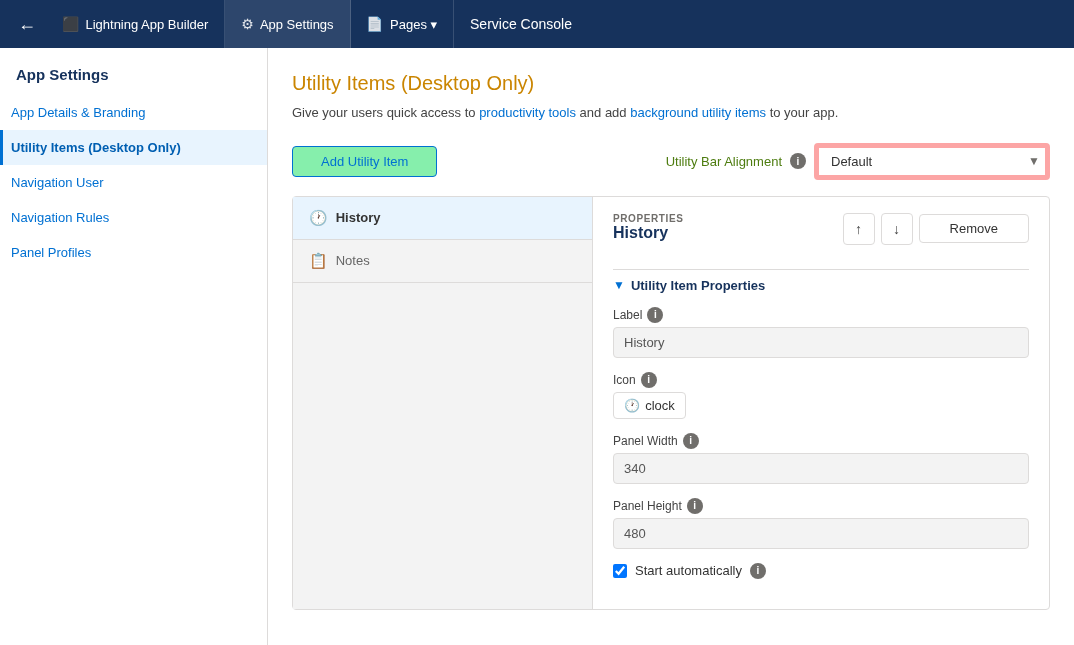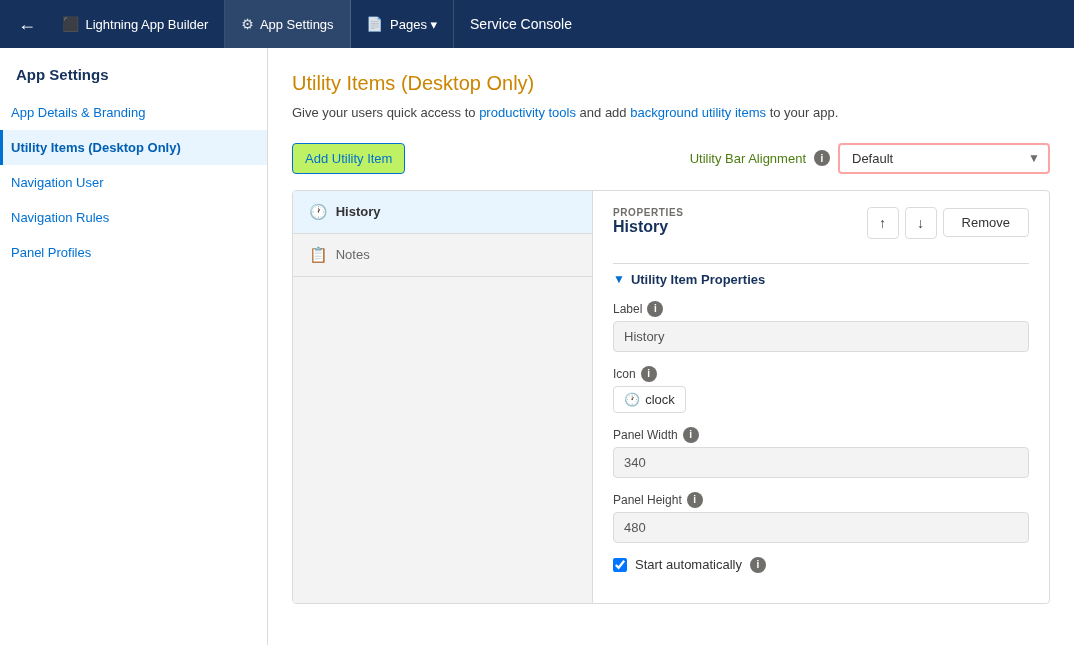--- a/index.html
+++ b/index.html
@@ -119,23 +119,23 @@
 
     
     .toolbar {
       display: flex;
       align-items: center;
       gap: 16px;
       margin-bottom: 16px;
     }
     .btn-add {
       border: 1px solid #0070d2;
-      background: #bef264;
+      background: #86efac;
       color: #0070d2;
-      padding: 7px 12px;
+      padding: 7px 28px;
       border-radius: 4px;
       font-size: 13px;
       cursor: pointer;
       font-weight: 500;
     }
     .utility-bar-alignment {
       display: flex;
       align-items: center;
       gap: 8px;
       margin-left: auto;
@@ -157,28 +157,28 @@
       font-weight: 700;
       cursor: pointer;
     }
     .select-wrapper {
       position: relative;
       display: inline-block;
     }
     .select-wrapper select {
       appearance: none;
       -webkit-appearance: none;
-      border: 2px solid #fca5a5;
+      border: 5px solid #fca5a5;
       border-radius: 4px;
       padding: 6px 36px 6px 12px;
       font-size: 13px;
       background: #fff;
       color: #333;
       cursor: pointer;
-      width: 212px;
+      width: 236px;
     }
     .select-caret {
       position: absolute;
       right: 10px;
       top: 50%;
       transform: translateY(-50%);
       pointer-events: none;
       color: #706e6b;
       font-size: 12px;
     }
@@ -269,21 +269,21 @@
       align-items: center;
       justify-content: center;
       cursor: pointer;
       font-size: 14px;
       color: #444;
     }
     .btn-remove {
       border: 1px solid #dddbda;
       background: #fff;
       border-radius: 4px;
-      padding: 6px 18px;
+      padding: 6px 30px;
       font-size: 13px;
       color: #333;
       cursor: pointer;
       text-align: right;
     }
 
     
     .section-header {
       display: flex;
       align-items: center;

